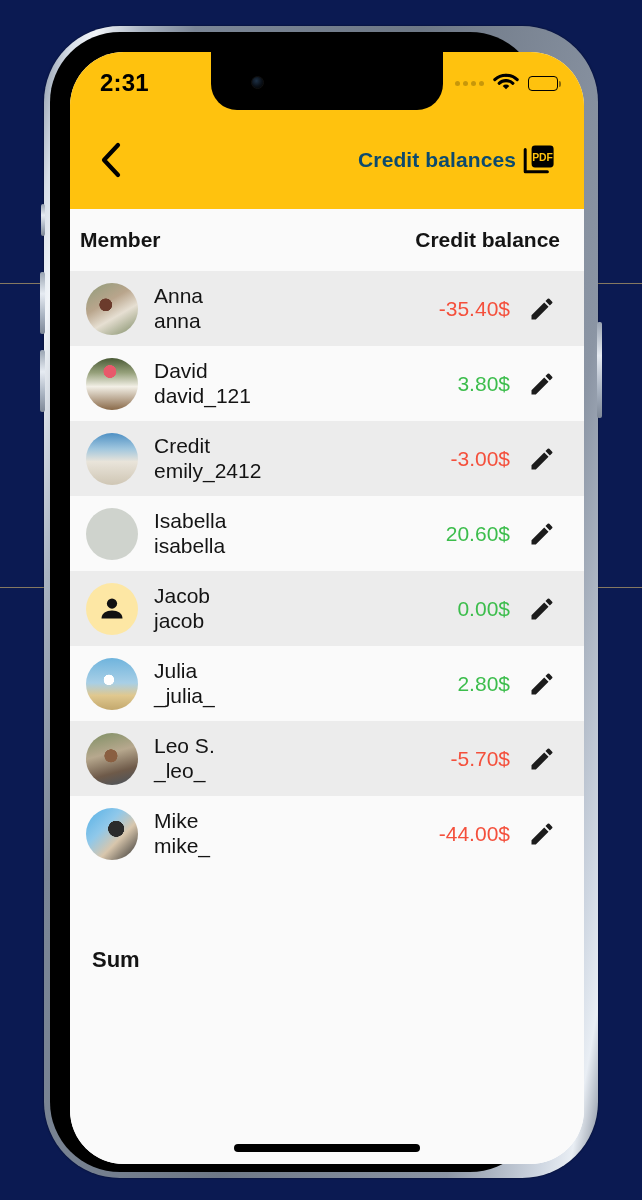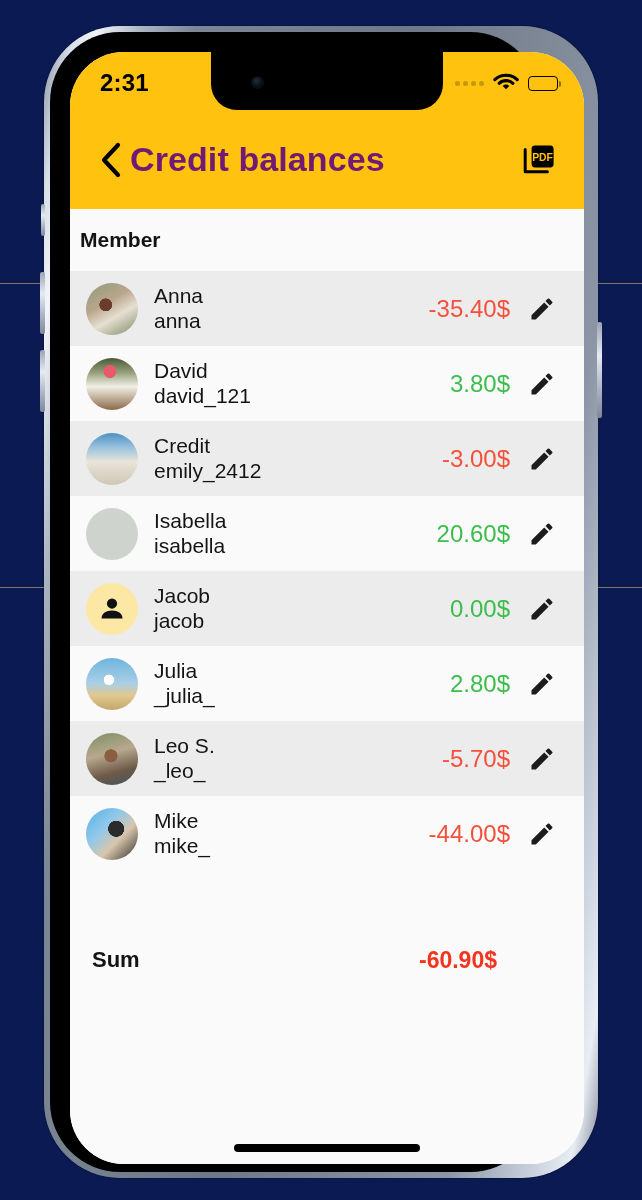--- a/index.html
+++ b/index.html
@@ -161,24 +161,24 @@
     padding: 0 22px 0 18px;
   }
   .back-btn {
     width: 46px; height: 46px;
     display: flex; align-items: center; justify-content: center;
     cursor: pointer;
     flex: 0 0 auto;
   }
   .appbar-title {
     flex: 1 1 auto;
-    text-align: left;
-    font-size: 34px;
+    text-align: right;
+    font-size: 21px;
     font-weight: 700;
-    color: #701a75;
+    color: #0c4a6e;
     letter-spacing: 0.1px;
     margin-left: -4px;
   }
   .pdf-btn {
     width: 46px; height: 46px;
     display: flex; align-items: center; justify-content: center;
     cursor: pointer;
     flex: 0 0 auto;
   }
 
@@ -251,21 +251,21 @@
     white-space: nowrap;
   }
   .handle {
     font-size: 21px;
     color: #141414;
     white-space: nowrap;
   }
 
   .amount {
     margin-left: auto;
-    font-size: 24px;
+    font-size: 21px;
     white-space: nowrap;
   }
   .amount.neg { color: #f4503c; }
   .amount.pos { color: #3cbd4c; }
 
   .edit-btn {
     width: 36px; height: 36px;
     margin-left: 14px;
     flex: 0 0 auto;
     display: flex;
@@ -378,20 +378,21 @@
               <rect x="9.6" y="2.4" width="22" height="22" rx="3.4" fill="#000"></rect>
               <text x="20.6" y="17.6" text-anchor="middle" font-family="'Liberation Sans', sans-serif" font-size="10.4" font-weight="bold" fill="#ffc20e">PDF</text>
             </svg>
           </div>
         </div>
 
         <div class="content">
 
           <div class="table-head">
             <div class="th-member">Member</div>
+            <div class="th-balance">Credit balance</div>
           </div>
 
           <div id="rows">
               <div class="row odd">
                 <div class="avatar ph-anna"></div>
                 <div class="names">
                   <div class="name">Anna</div>
                   <div class="handle">anna</div>
                 </div>
                 <div class="amount neg">-35.40$</div>
@@ -494,21 +495,20 @@
                 <div class="edit-btn">
                   <svg width="28" height="28" viewBox="0 0 24 24">
                     <path d="M3 17.3V21h3.7L17.6 10.1l-3.7-3.7L3 17.3zM20.7 7.1a1 1 0 0 0 0-1.4l-2.4-2.4a1 1 0 0 0-1.4 0L15 5.2l3.7 3.7 2-1.8z" fill="#1c1c1c"></path>
                   </svg>
                 </div>
               </div>
             </div>
 
           <div class="sum-row">
             <div class="sum-label">Sum</div>
-            <div class="sum-value">-60.90$</div>
           </div>
         </div>
 
         <div class="home-indicator"></div>
 
       </div>
     </div>
   </div>
 </div>
 

